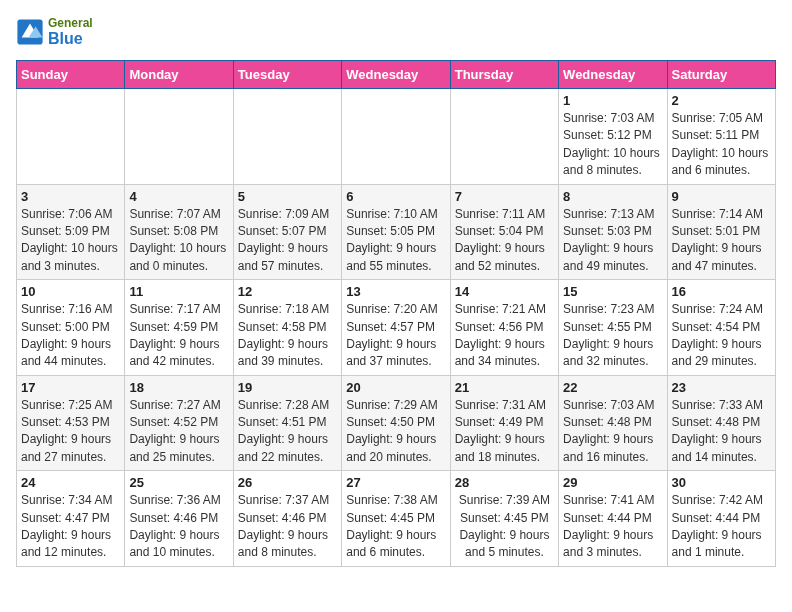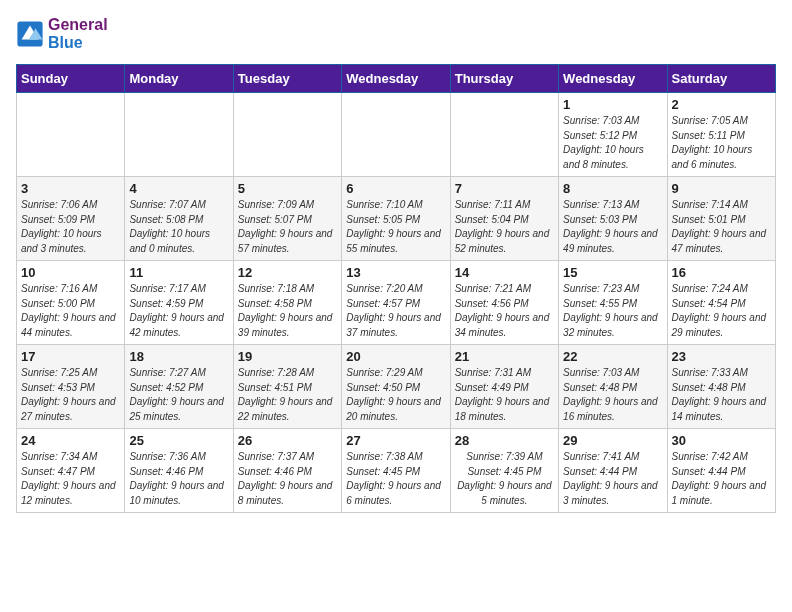--- a/index.html
+++ b/index.html
@@ -36,21 +36,21 @@
     .location-title {
       font-size: 16px;
       color: #555;
     }
     .calendar {
       width: 100%;
       border-collapse: collapse;
       font-size: 11px;
     }
     .calendar th {
-      background: #4c1d95;
+      background: #ec4899;
       color: #fff;
       padding: 6px 4px;
       text-align: left;
       font-size: 13px;
       font-weight: bold;
       border: 1px solid #1a5fa0;
     }
     .calendar td {
       border: 1px solid #ccc;
       vertical-align: top;
@@ -65,40 +65,39 @@
       background: #fff;
     }
     .day-number {
       font-weight: bold;
       font-size: 13px;
       margin-bottom: 2px;
       color: #222;
     }
     .day-info {
       color: #333;
-      font-size: 10px;
+      font-size: 12px;
       line-height: 1.45;
-      font-style: italic;
     }
     .empty-cell {
       background: #fff !important;
     }
   </style>
 </head>
 <body>
 
 <div class="header-area">
   <div class="logo">
     <svg class="logo-icon" viewBox="0 0 40 40">
       <rect x="2" y="2" width="36" height="36" rx="4" fill="#2176c7"></rect>
       <polygon points="20,8 32,28 8,28" fill="white"></polygon>
       <polygon points="28,12 38,28 18,28" fill="#90c8f0"></polygon>
     </svg>
     <div>
-      <div style="font-weight:bold;font-size:16px;color:#701a75;">General</div>
+      <div style="font-weight:bold;font-size:12px;color:#4d7c0f;">General</div>
       <div style="font-weight:bold;font-size:16px;color:#2176c7;">Blue</div>
     </div>
   </div>
   <div class="title-area">
     <div class="month-title"></div>
     <div class="location-title"></div>
   </div>
 </div>
 
 <table class="calendar">

